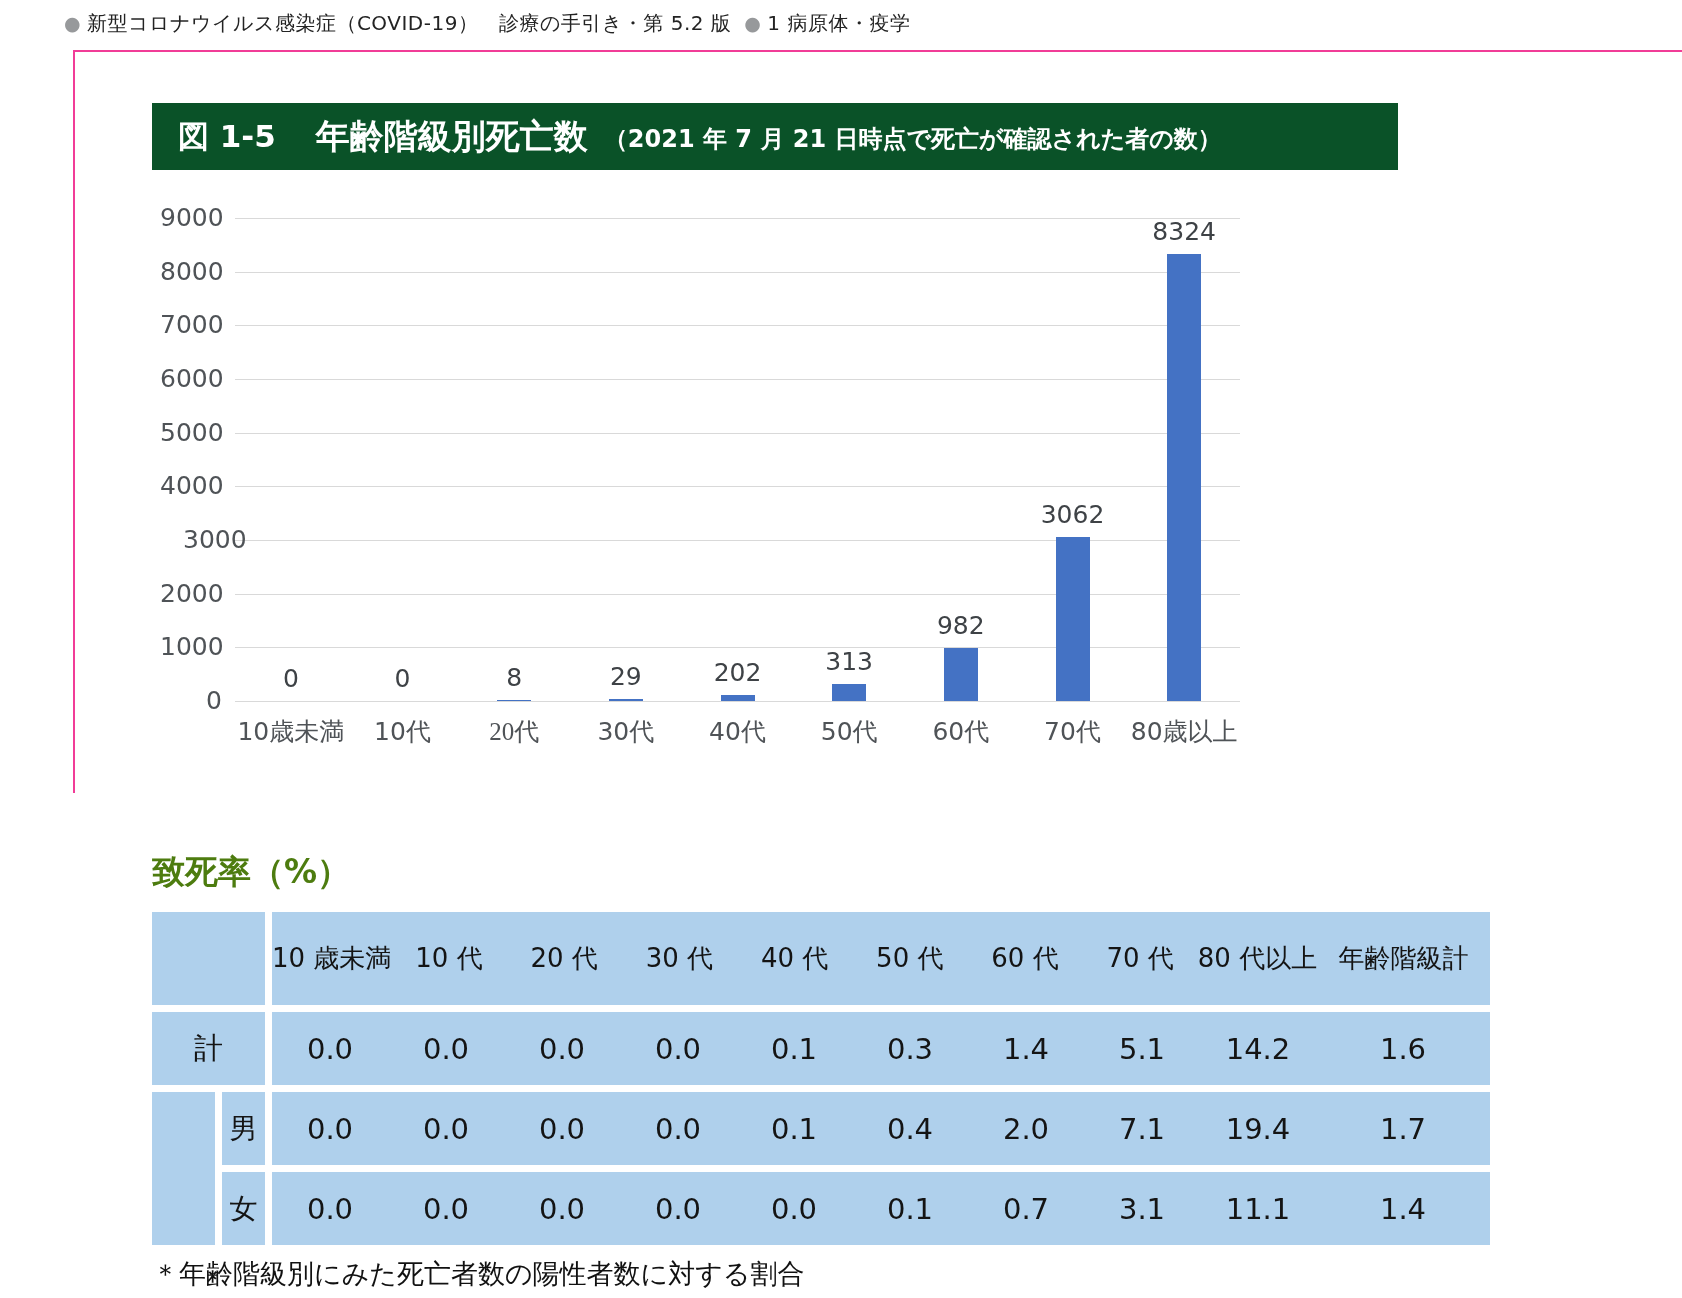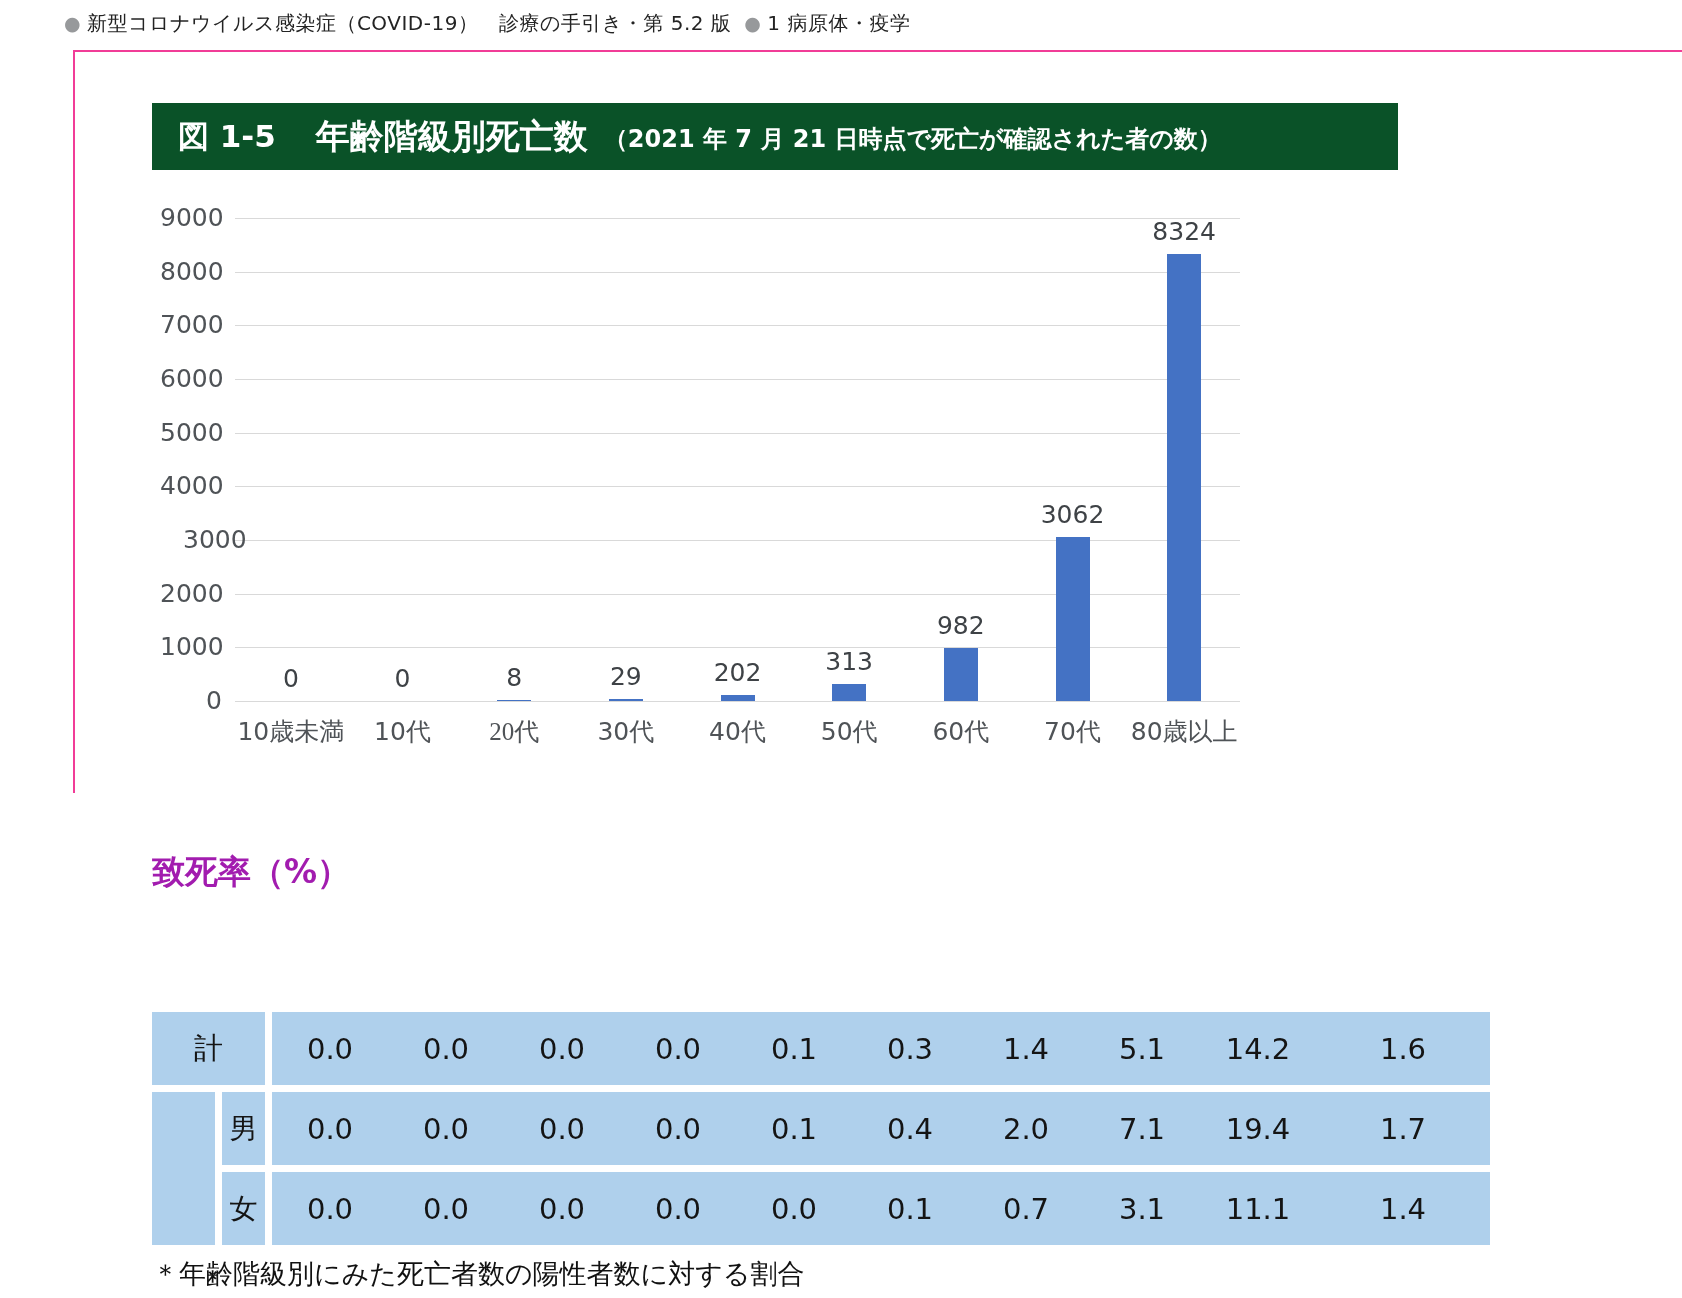--- a/index.html
+++ b/index.html
@@ -25,21 +25,21 @@
   .fig-title{font-size:34px;font-weight:bold;margin-right:16px;}
   .fig-subtitle{font-size:24px;font-weight:bold;position:relative;top:2px;}
   
   .chart{position:absolute;left:160px;top:200px;width:1180px;height:560px;}
   .gridline{position:absolute;height:1px;background:var(--grid);}
   .ylabel{position:absolute;left:0;width:62px;text-align:right;font-size:25px;color:#4F5357;white-space:nowrap;}
   .bar{position:absolute;background:var(--bar);}
   .bar-value{position:absolute;width:140px;text-align:center;font-size:25px;color:#3E4246;white-space:nowrap;}
   .xlabel{position:absolute;width:140px;text-align:center;font-size:25px;color:#4F5357;white-space:nowrap;}
   
-  .table-title{position:absolute;left:152px;top:850px;font-size:33px;font-weight:bold;color:#a21caf;}
+  .table-title{position:absolute;left:152px;top:850px;font-size:33px;font-weight:bold;color:#4d7c0f;}
   .ftable{position:absolute;left:152px;top:912px;width:1338px;height:333px;}
   .trow{position:absolute;left:0;width:100%;display:flex;}
   .tlabel{width:113px;flex:none;background:var(--blue);display:flex;align-items:center;justify-content:center;
     font-size:29px;color:#141414;}
   .tpad{width:70px;flex:none;}
   .tgcell{width:43px;flex:none;background:var(--blue);display:flex;align-items:center;justify-content:center;
     font-size:28px;color:#141414;}
   .tband{margin-left:7px;flex:1;background:var(--blue);display:flex;align-items:center;}
   .tcell{flex:1;text-align:center;color:#141414;white-space:nowrap;}
   .tcell.last{flex:1.5;}
@@ -110,20 +110,35 @@
       <div class="bar-value" style="left: 842.5px; bottom: 231.327px;">3062</div>
       <div class="xlabel" style="left: 842.5px; top: 515px;">70代</div>
       <div class="bar" style="left: 1007.17px; width: 34px; bottom: 59px; height: 446.721px;"></div>
       <div class="bar-value" style="left: 954.167px; bottom: 513.721px;">8324</div>
       <div class="xlabel" style="left: 954.167px; top: 515px;">80歳以上</div>
     </div>
 
   <div class="table-title">致死率（%）</div>
 
   <div class="ftable" id="ftable">
+      <div class="trow" style="top: 0px; height: 93px;">
+        <div class="tlabel"></div>
+        <div class="tband">
+          <div class="tcell hcell">10 歳未満</div>
+          <div class="tcell hcell">10 代</div>
+          <div class="tcell hcell">20 代</div>
+          <div class="tcell hcell">30 代</div>
+          <div class="tcell hcell">40 代</div>
+          <div class="tcell hcell">50 代</div>
+          <div class="tcell hcell">60 代</div>
+          <div class="tcell hcell">70 代</div>
+          <div class="tcell hcell">80 代以上</div>
+          <div class="tcell hcell last">年齢階級計</div>
+        </div>
+      </div>
       <div class="trow" style="top: 100px; height: 73px;">
         <div class="tlabel">計</div>
         <div class="tband">
           <div class="tcell dcell">0.0</div>
           <div class="tcell dcell">0.0</div>
           <div class="tcell dcell">0.0</div>
           <div class="tcell dcell">0.0</div>
           <div class="tcell dcell">0.1</div>
           <div class="tcell dcell">0.3</div>
           <div class="tcell dcell">1.4</div>

